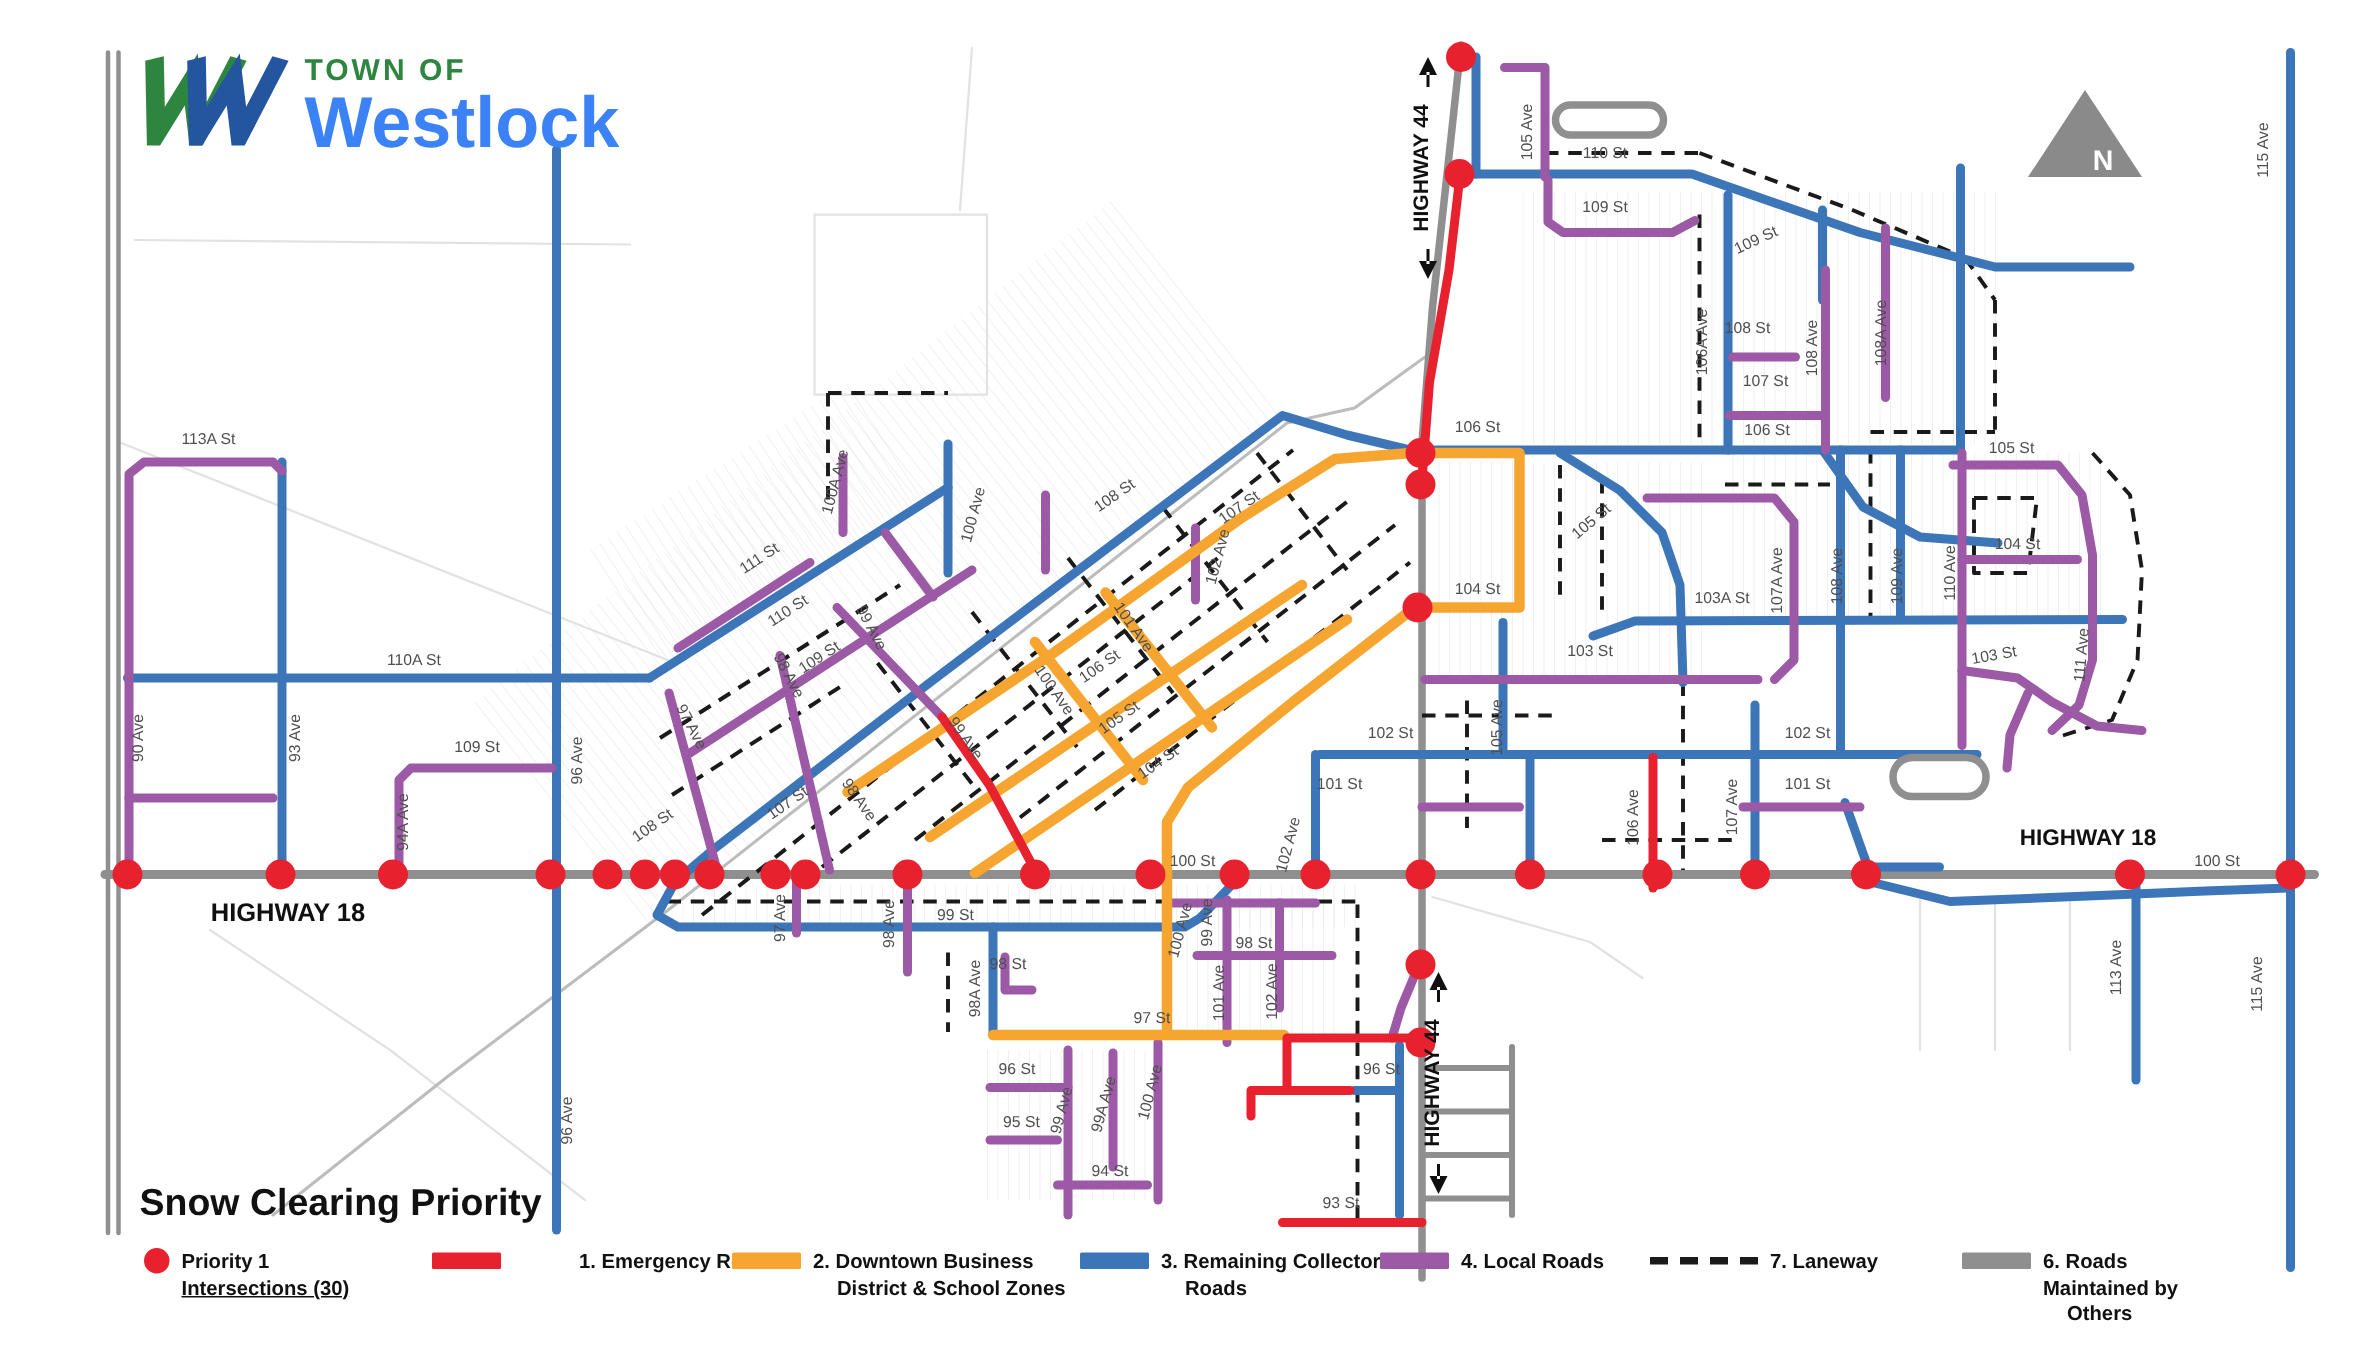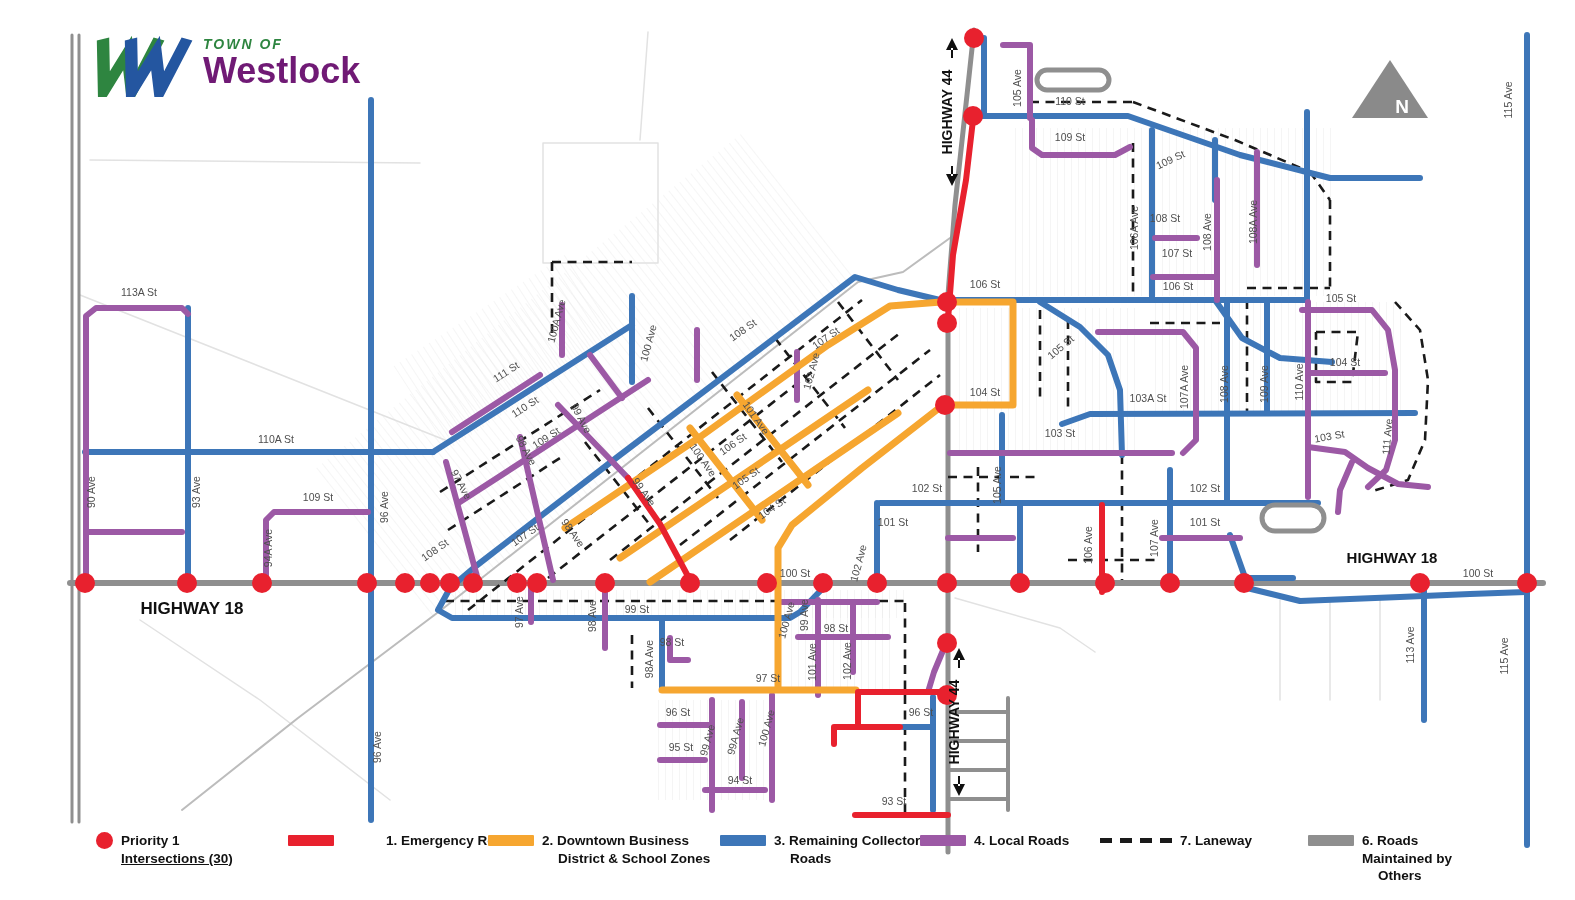--- a/index.html
+++ b/index.html
@@ -17,22 +17,22 @@
   .faint{stroke:#e2e2e2;stroke-width:1.5;}
   .faint2{stroke:#bcbcbc;stroke-width:2;}
   .pill{stroke:#8f8f8f;stroke-width:5;fill:#fff;}
   .slabel{font-size:10.5px;fill:#4f4f4f;}
   .hwy{font-weight:bold;fill:#101010;}
   .dot{fill:#e8212e;}
   text{font-family:"Liberation Sans",sans-serif;}
   
   .logo{position:absolute;left:88px;top:33px;display:flex;align-items:flex-start;}
   .logo .words{margin-left:10px;line-height:1;}
-  .town-of{color:#2e8540;font-size:14px;font-weight:bold;letter-spacing:2px;margin-top:4px;font-style:italic;}
-  .westlock{color:#701a75;font-size:36px;font-weight:bold;margin-top:2px;}
+  .town-of{color:#2e8540;font-size:20px;font-weight:bold;letter-spacing:2px;margin-top:4px;}
+  .westlock{color:#3b82f6;font-size:48px;font-weight:bold;margin-top:2px;}
   
   .map-title{position:absolute;left:93px;top:788px;font-size:25px;font-weight:bold;color:#111;}
   .legend{position:absolute;left:0;top:0;width:1456px;height:900px;pointer-events:none;}
   .leg-item{position:absolute;top:832px;display:flex;align-items:flex-start;}
   .leg-swatch{flex:0 0 auto;margin-top:3px;margin-right:8px;}
   .leg-line{width:46px;height:11px;border-radius:1px;}
   .leg-dot{width:17px;height:17px;border-radius:50%;margin-top:0;}
   .leg-dash{width:72px;height:5px;margin-top:6px;
      background:repeating-linear-gradient(90deg,#1a1a1a 0 12px,transparent 12px 20px);}
   .leg-text{font-size:13.5px;font-weight:bold;color:#111;line-height:1.3;}
@@ -348,20 +348,21 @@
         <polyline points="2,4 16,56 30,18 44,56 58,4" fill="none" stroke="#2e8540" stroke-width="12"></polyline>
         <polyline points="30,4 44,56 58,18 72,56 86,4" fill="none" stroke="#2456a0" stroke-width="12"></polyline>
       </g>
     </svg>
     <div class="words">
       <div class="town-of">TOWN OF</div>
       <div class="westlock">Westlock</div>
     </div>
   </div>
 
+  <div class="map-title">Snow Clearing Priority</div>
 
   <div class="legend" id="legend">
       <div class="leg-item" style="left: 96px;">
         <span class="leg-swatch leg-dot" style="background: rgb(232, 33, 46);"></span>
         <div class="leg-text">
           <div>Priority 1</div>
           <div style="padding-left: 0px; text-decoration: underline;">Intersections (30)</div>
         </div>
       </div>
       <div class="leg-item" style="left: 288px; gap: 44px;">

